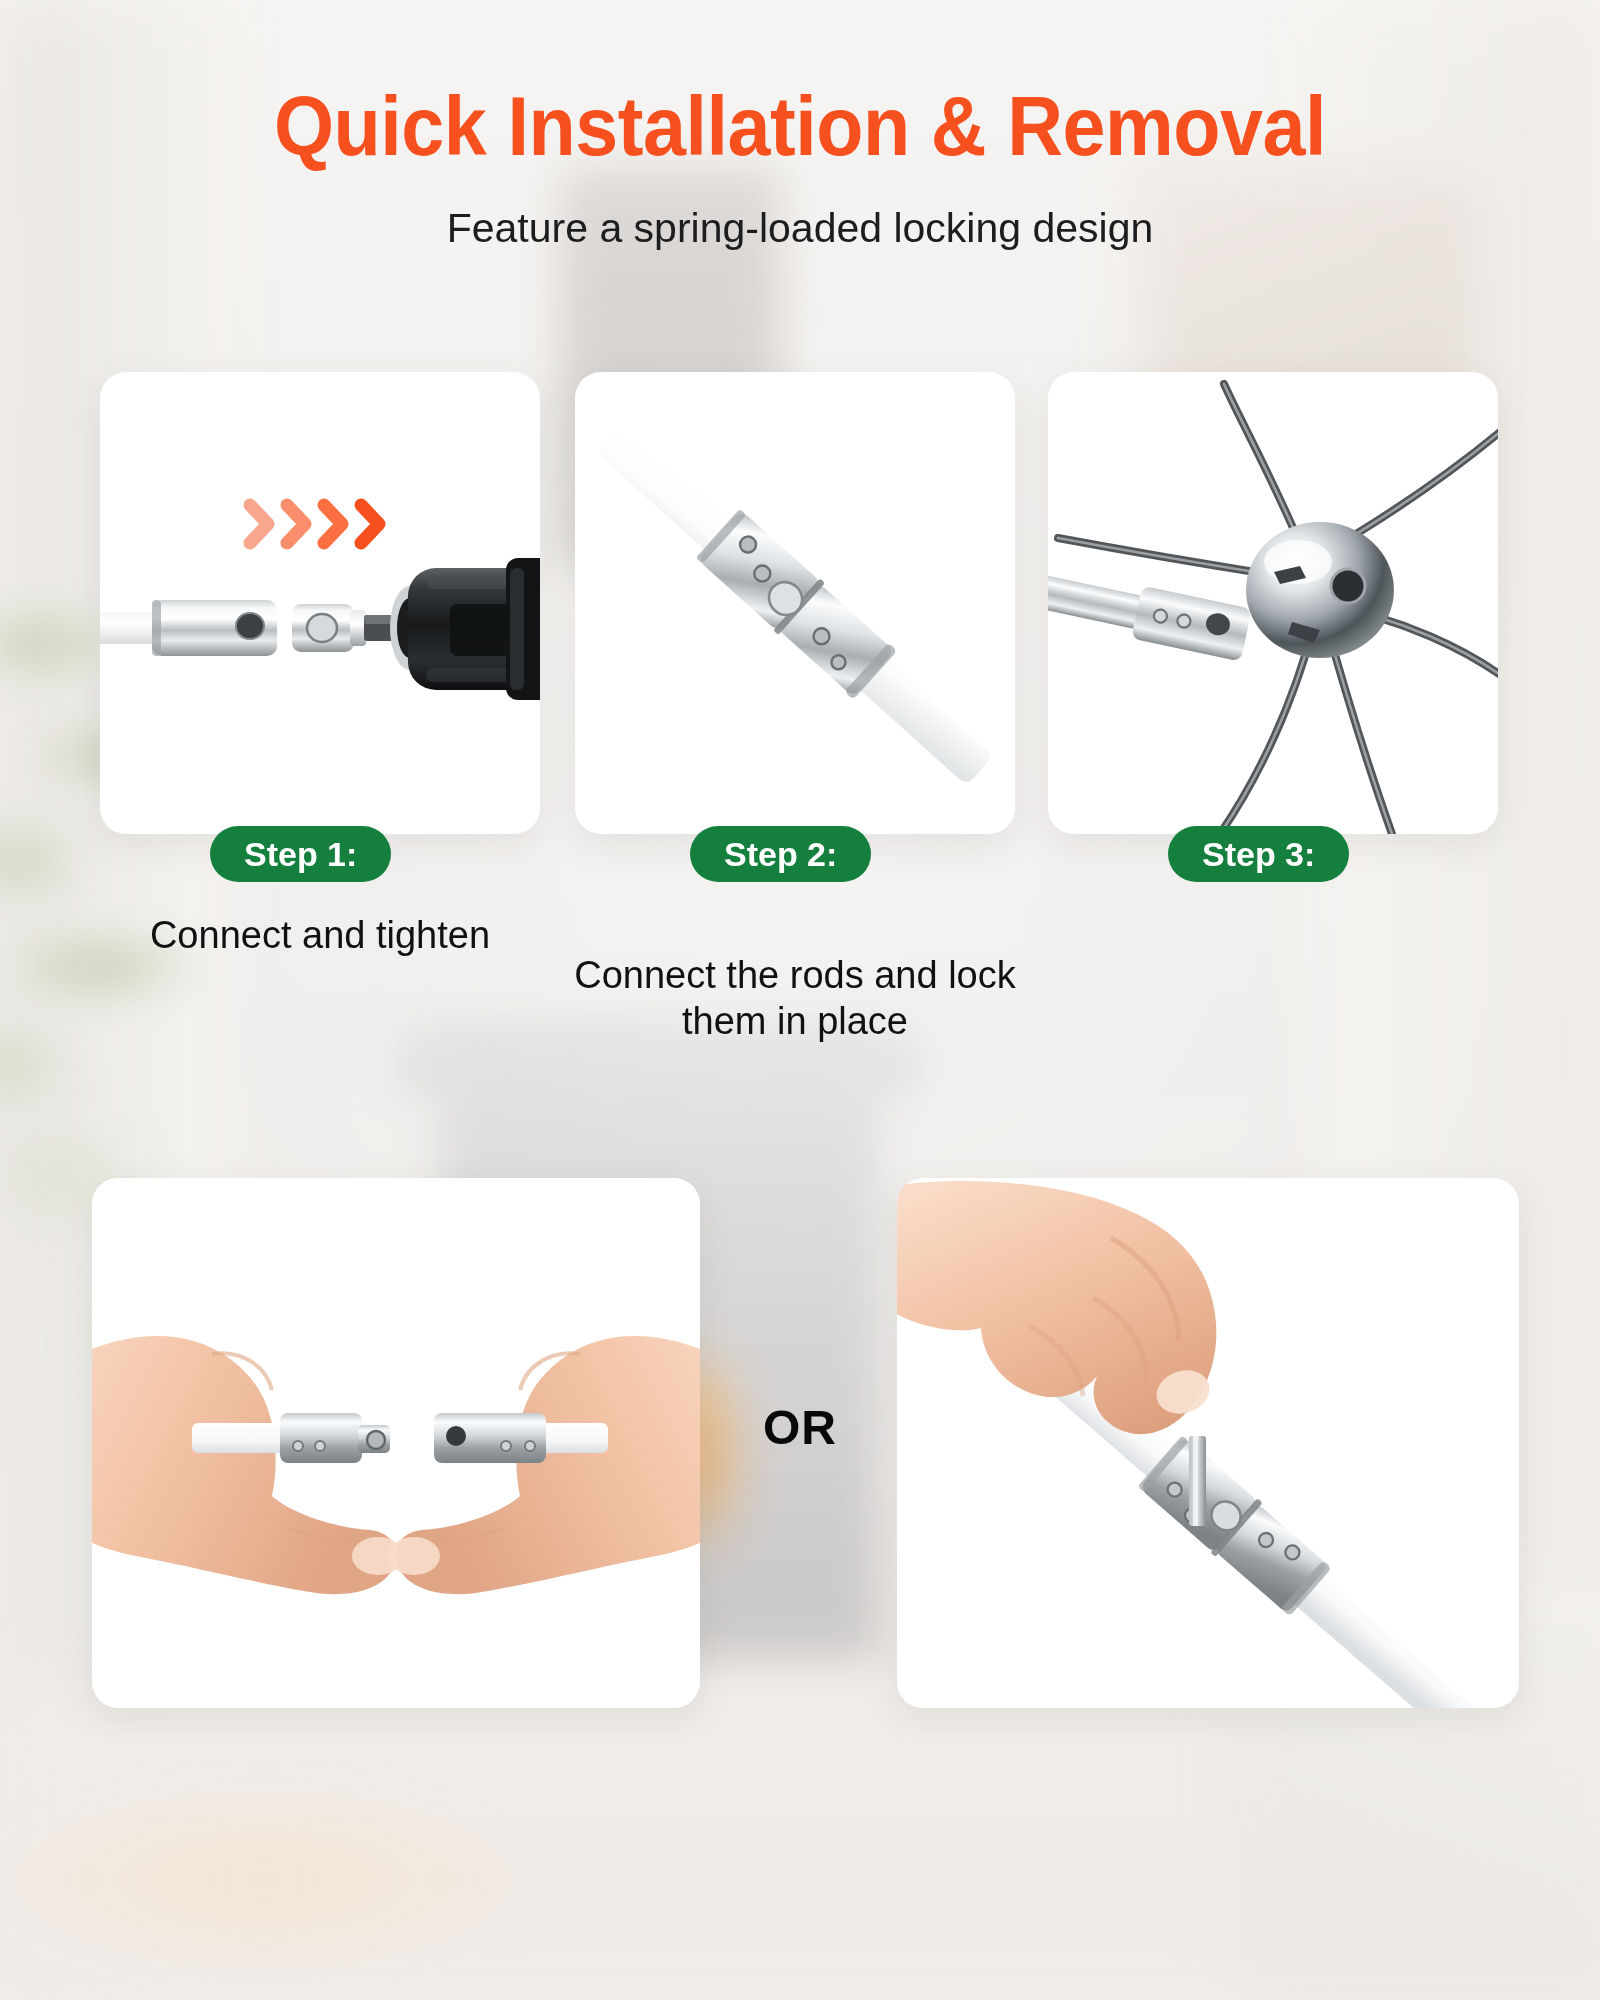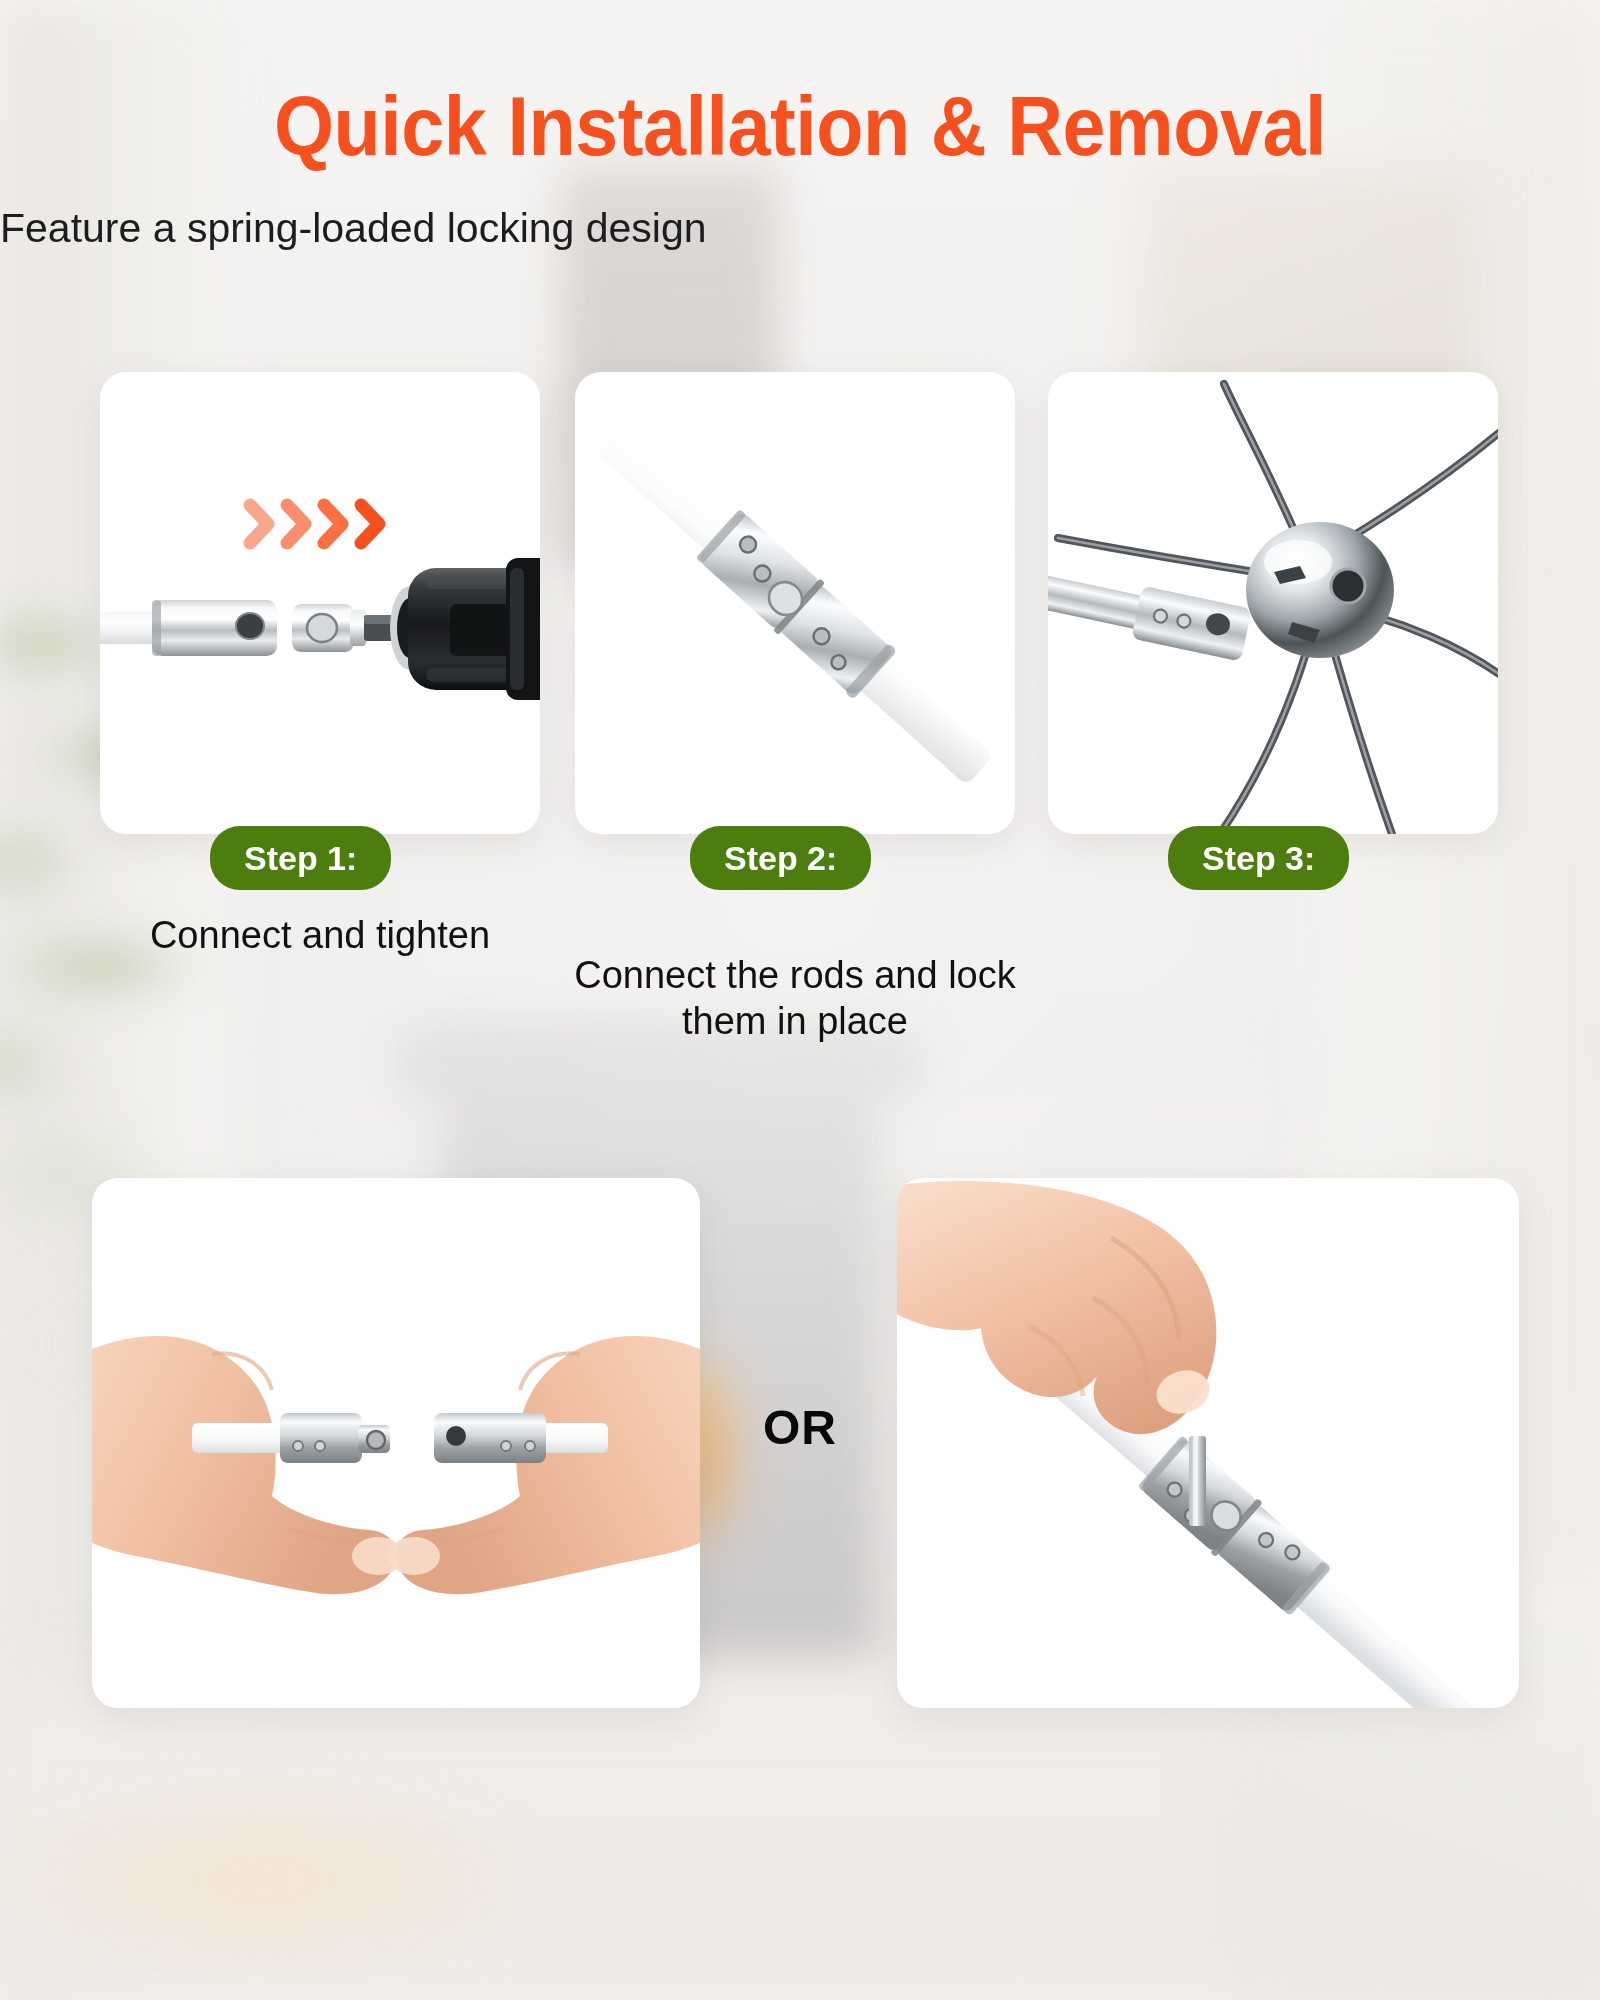--- a/index.html
+++ b/index.html
@@ -101,39 +101,39 @@
     position:absolute; left:0; top:78px; width:1600px;
     text-align:center;
     font-size:84px; font-weight:bold;
     letter-spacing:-0.5px;
     color:#f7501f;
     transform:scaleX(.92);
     white-space:nowrap;
   }
   .subtitle{
     position:absolute; left:0; top:205px; width:1600px;
-    text-align:left;
+    text-align:center;
     font-size:41px; color:#1d1d1f; font-weight:400;
     white-space:nowrap;
   }
 
   
   .card{
     position:absolute; background:#fff; border-radius:26px; overflow:hidden;
     box-shadow:0 10px 34px rgba(90,80,70,.10);
   }
   .card.c1{ left:100px;  top:372px; width:440px; height:462px; }
   .card.c2{ left:575px;  top:372px; width:440px; height:462px; }
   .card.c3{ left:1048px; top:372px; width:450px; height:462px; }
   .card.b1{ left:92px;   top:1178px; width:608px; height:530px; }
   .card.b2{ left:897px;  top:1178px; width:622px; height:530px; }
 
   .badge{
-    position:absolute; height:64px; padding:0 34px;
-    background:#4d7c0f; border-radius:30px;
+    position:absolute; height:56px; padding:0 34px;
+    background:#15803d; border-radius:30px;
     color:#fff; font-size:34px; font-weight:bold;
     display:flex; align-items:center; justify-content:center;
     white-space:nowrap; z-index:6;
   }
   .b-s1{ left:210px; top:826px; }
   .b-s2{ left:690px; top:826px; }
   .b-s3{ left:1168px; top:826px; }
 
   .caption{
     position:absolute; text-align:center;

